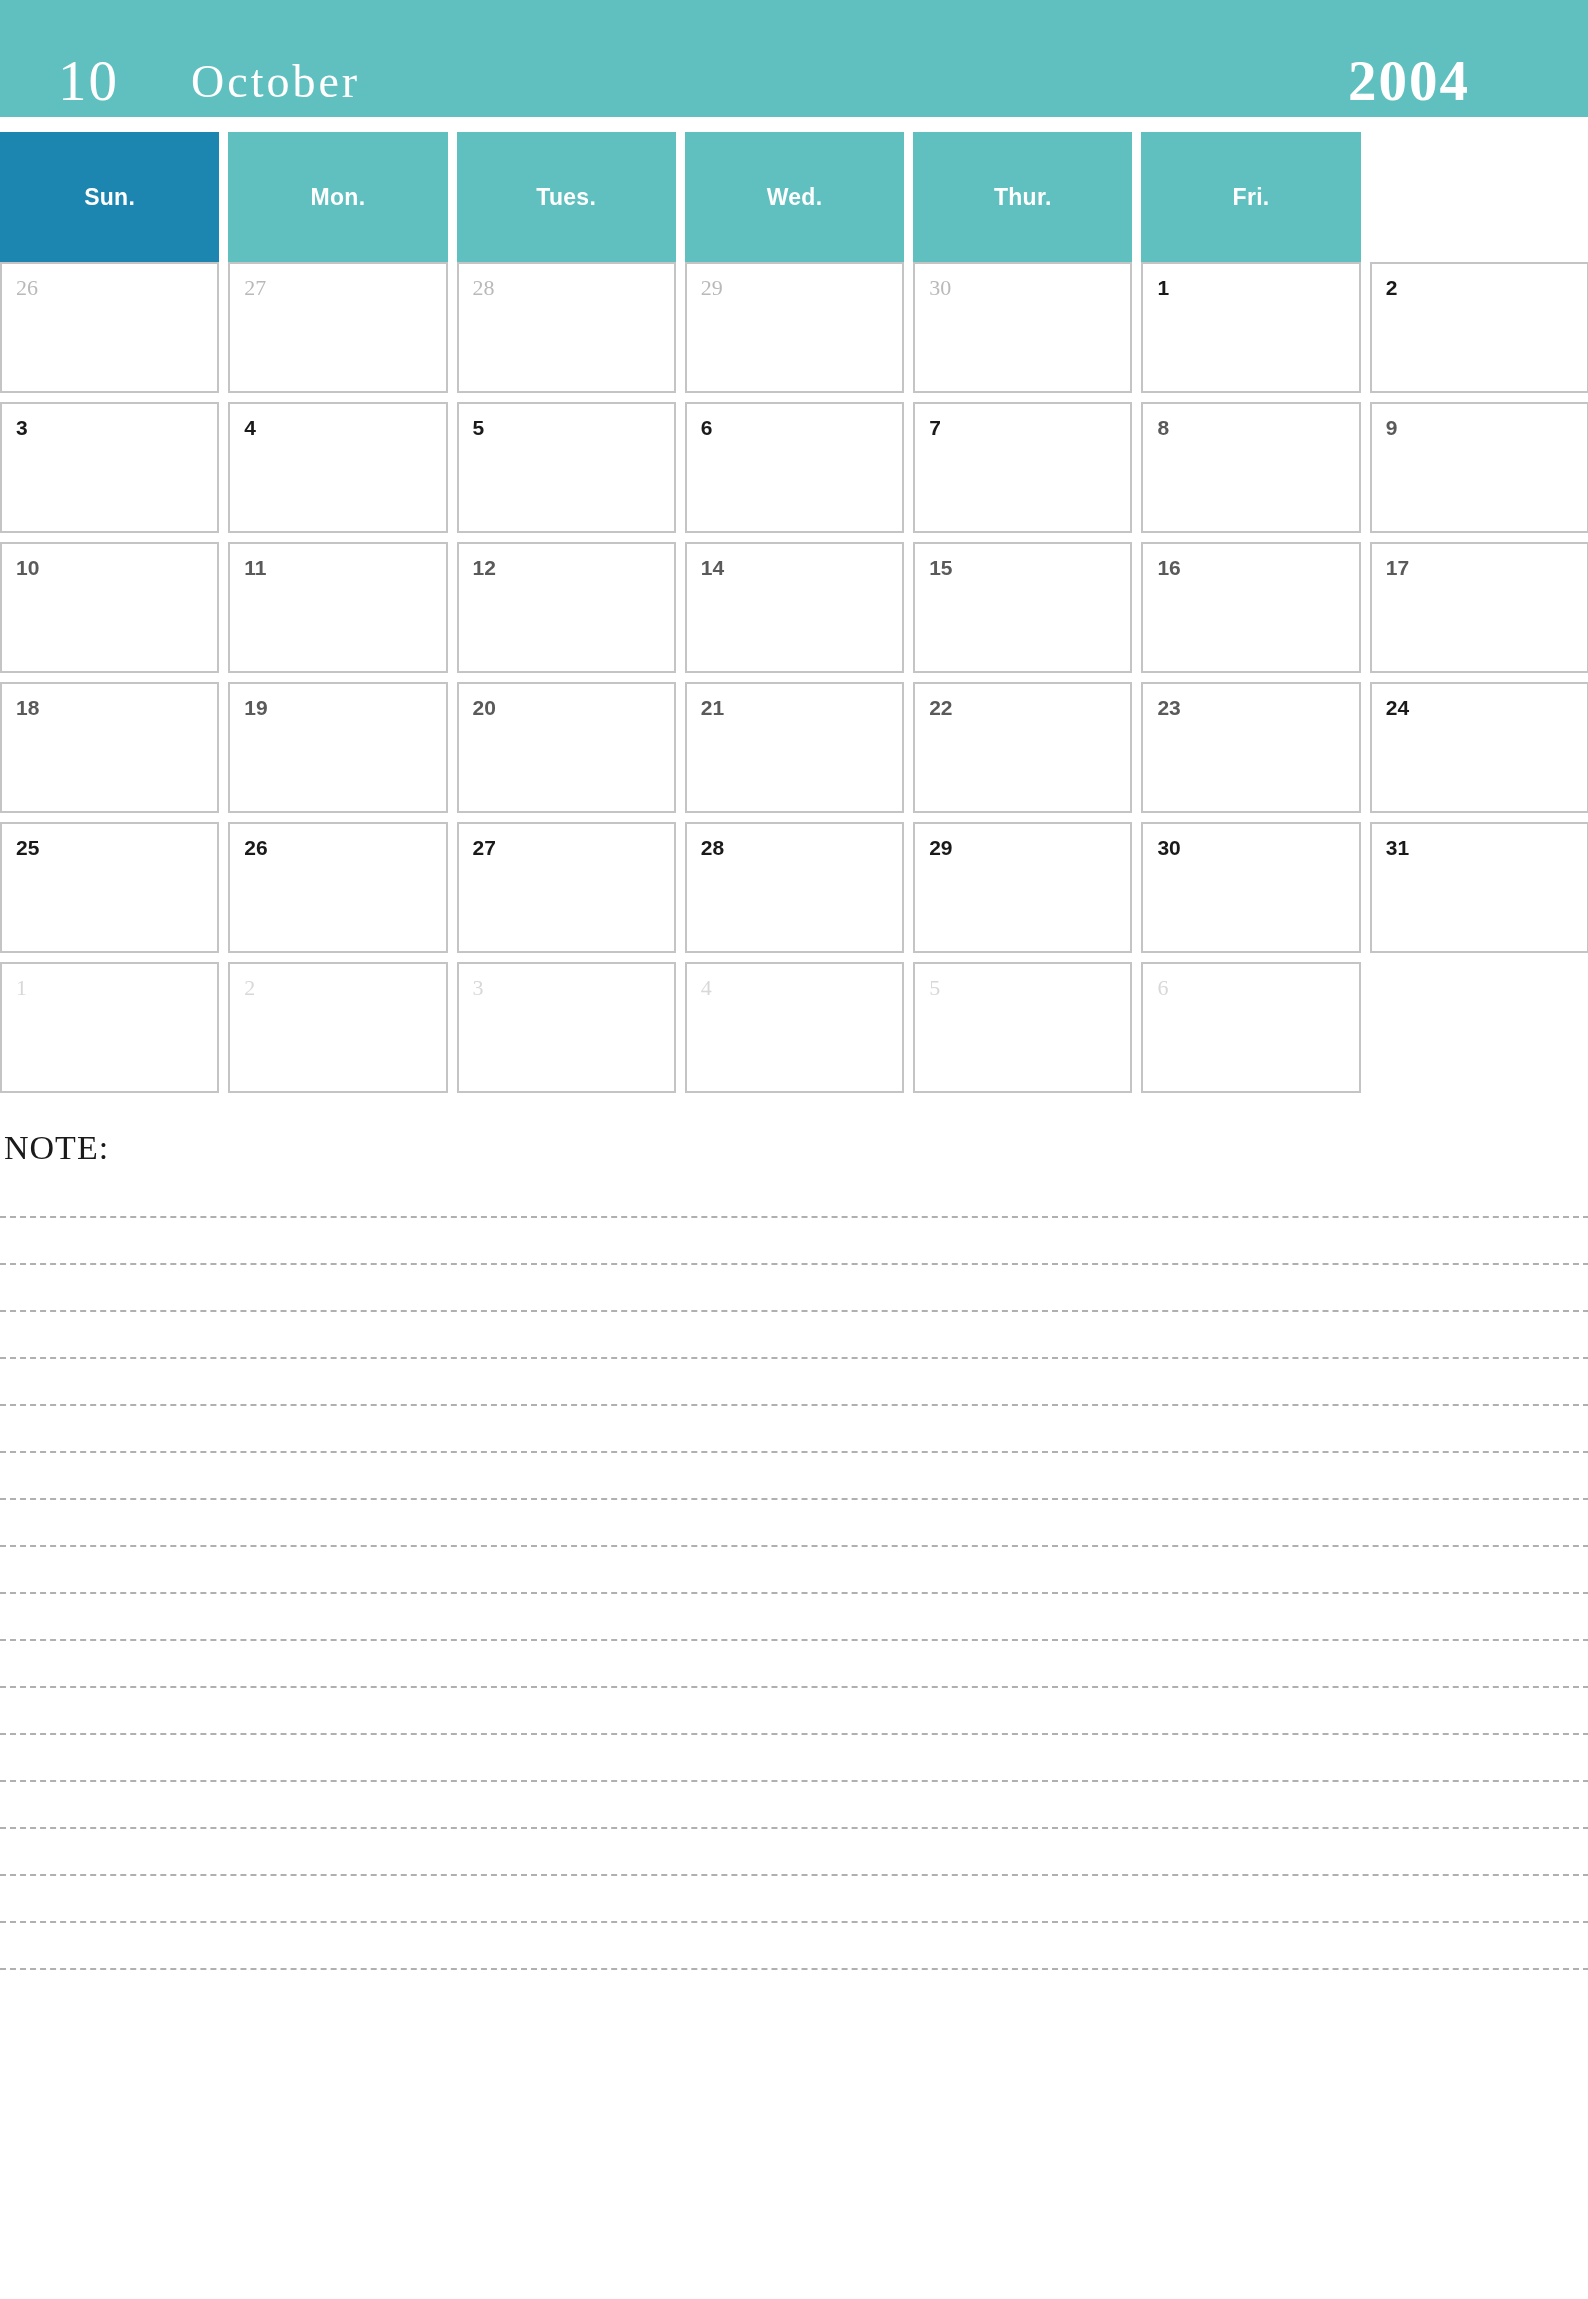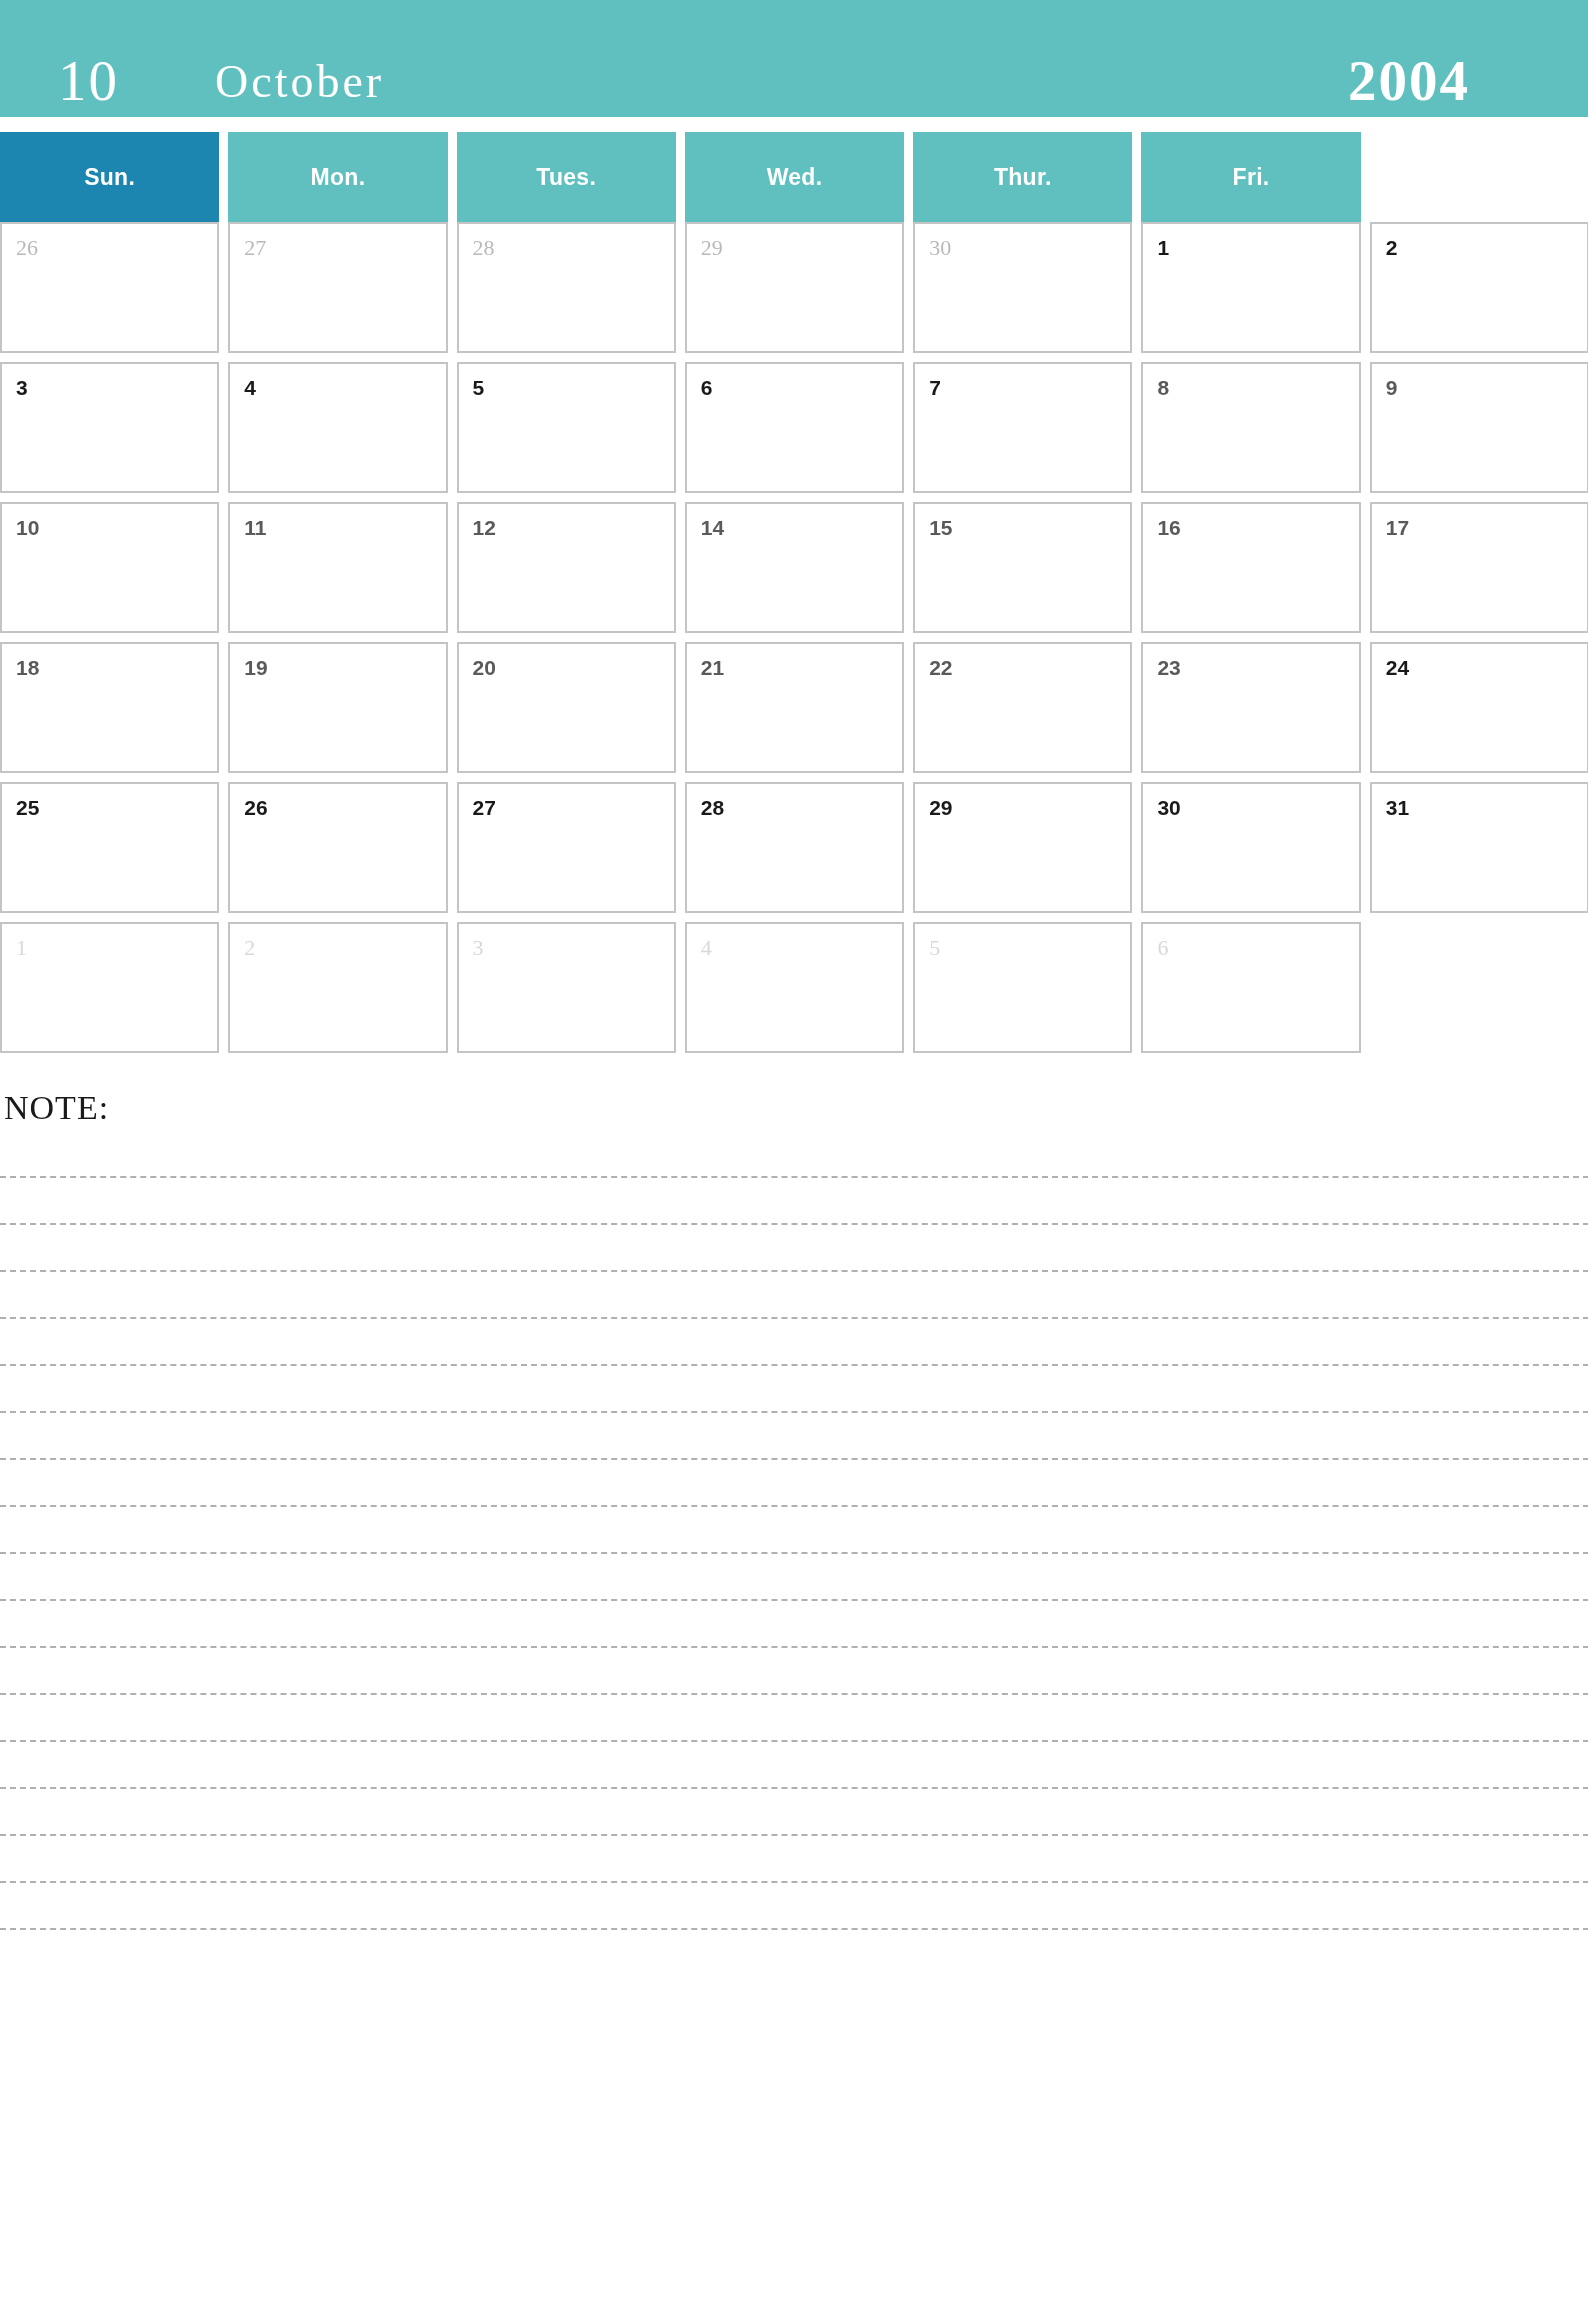--- a/index.html
+++ b/index.html
@@ -34,40 +34,40 @@
     letter-spacing: 2px;
     margin-left: 28px;
   }
   .month-name {
     font-family: "Liberation Serif", serif;
     color: #ffffff;
     font-size: 46px;
     line-height: 1;
     font-weight: 400;
     letter-spacing: 3px;
-    margin-left: 96px;
+    margin-left: 72px;
     padding-bottom: 4px;
   }
   .year-num {
     font-family: "Liberation Serif", serif;
     color: #ffffff;
     font-size: 57px;
     line-height: 1;
     font-weight: 700;
     letter-spacing: 2px;
     margin-left: auto;
     margin-right: 89px;
   }
 
   
   .weekday-row {
     display: grid;
     grid-template-columns: repeat(7, 1fr);
     column-gap: 9px;
-    height: 90px;
+    height: 130px;
     margin-top: 15px;
     padding: 0 0px;
     box-sizing: border-box;
   }
   .weekday-cell {
     background: #5fc0bf;
     display: flex;
     align-items: center;
     justify-content: center;
     color: #ffffff;

